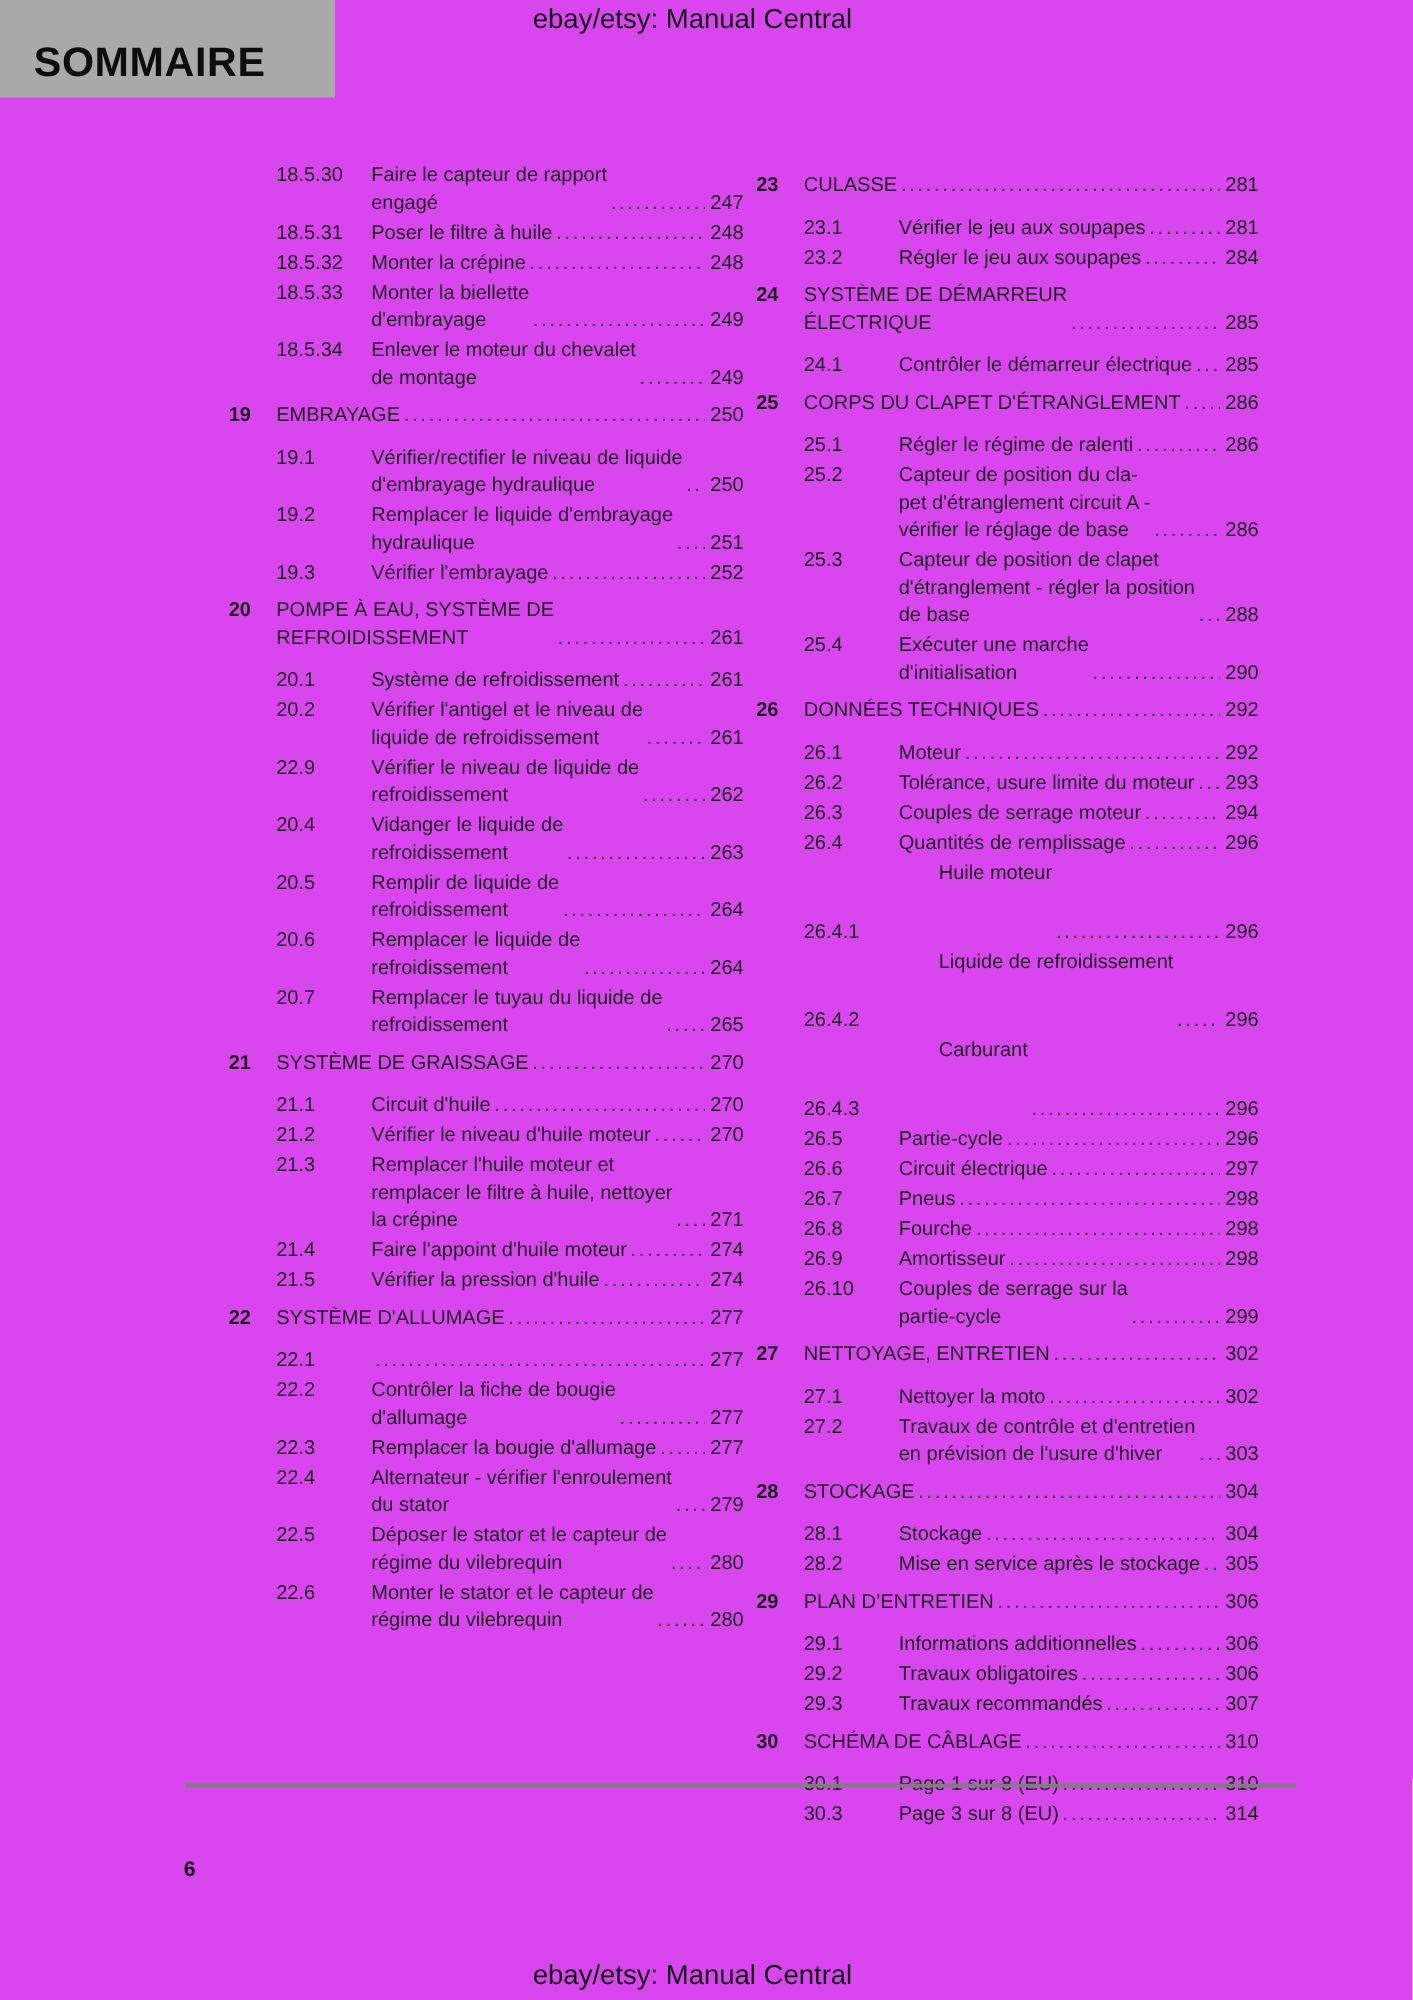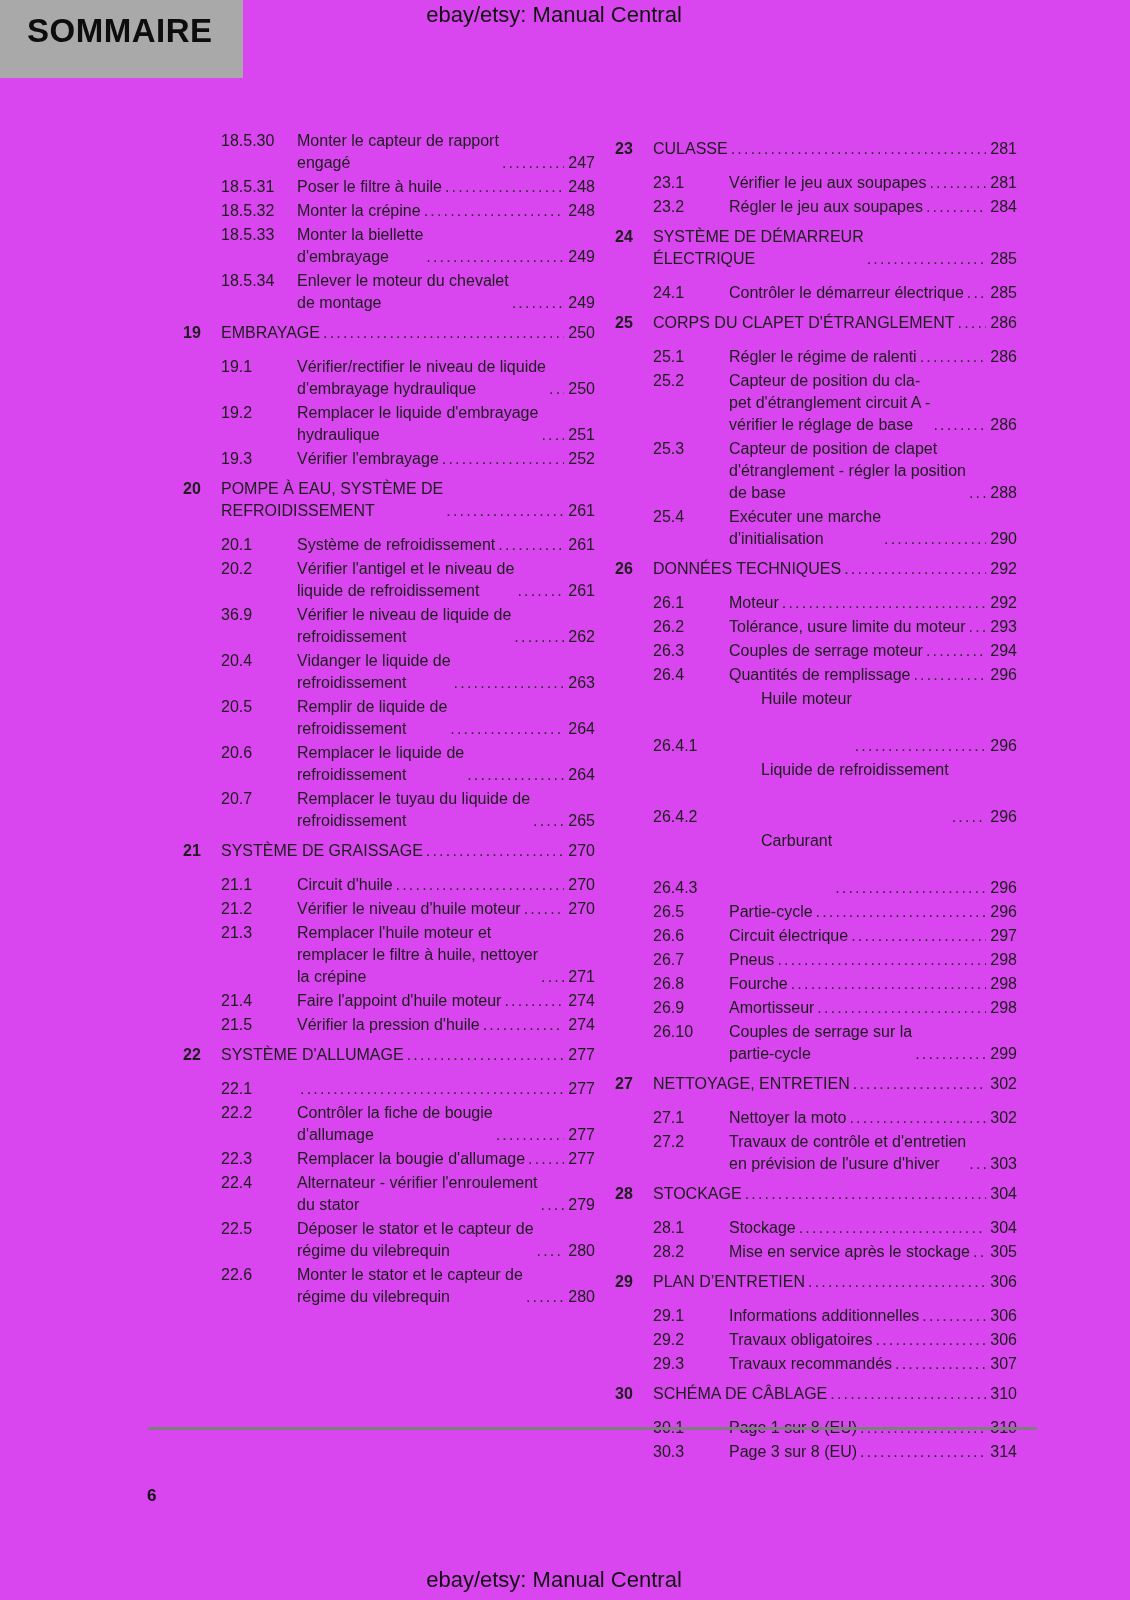--- a/index.html
+++ b/index.html
@@ -5,26 +5,26 @@
   html,body { margin:0; padding:0; background:#ffffff; }
   .page {
     position:relative; width:1130px; height:1600px; background:#d946ef;
     font-family:"Liberation Sans", sans-serif; color:#1d1d1d; overflow:hidden;
   }
   .header-title {
     position:absolute; top:2px; left:0; right:22px; text-align:center;
     font-size:22px; color:#111;
   }
   .sommaire-box {
-    position:absolute; top:0; left:0; width:243px; height:78px;
+    position:absolute; top:0; left:0; width:268px; height:78px;
     background:#a9a9a9; box-sizing:border-box;
-    display:flex; padding:12px 0 9px 27px;
+    display:flex; align-items:flex-end; padding:12px 0 9px 27px;
     font-size:33px; font-weight:bold; color:#0d0d0d; letter-spacing:0.5px;
   }
-  .toc { position:absolute; top:130px; left:183px; display:flex; gap:20px; }
+  .toc { position:absolute; top:130px; left:183px; display:flex; gap:10px; }
   .col-left  { width:412px; }
   .col-right { width:402px; }
   .entry { display:flex; font-size:16px; line-height:22px; margin-bottom:2px; }
   .entry .num { flex:none; }
   .ch  { margin-top:8px; margin-bottom:12px; }
   .ch .num { width:38px;font-weight:bold; }
   .sub { padding-left:38px; }
   .sub .num { width:76px; }
   .subsub { padding-left:38px; }
   .subsub .num { width:108px;margin-top:47px; }
@@ -59,21 +59,21 @@
 
   <div class="sommaire-box">
     <span>SOMMAIRE</span>
   </div>
 
   <div class="toc">
     <div class="col-left" id="col-left">
         <div class="entry sub">
           <span class="num">18.5.30</span>
           <span class="body">
-            <span class="title">Monter le capteur de rapport
+            <span class="title">Faire le capteur de rapport
 engagé</span>
             <span class="leader"></span>
             <span class="page-ref">247</span>
           </span>
         </div>
         <div class="entry sub">
           <span class="num">18.5.31</span>
           <span class="body">
             <span class="title">Poser le filtre à huile</span>
             <span class="leader"></span>
@@ -160,21 +160,21 @@
         <div class="entry sub">
           <span class="num">20.2</span>
           <span class="body">
             <span class="title">Vérifier l'antigel et le niveau de
 liquide de refroidissement</span>
             <span class="leader"></span>
             <span class="page-ref">261</span>
           </span>
         </div>
         <div class="entry sub">
-          <span class="num">36.9</span>
+          <span class="num">22.9</span>
           <span class="body">
             <span class="title">Vérifier le niveau de liquide de
 refroidissement</span>
             <span class="leader"></span>
             <span class="page-ref">262</span>
           </span>
         </div>
         <div class="entry sub">
           <span class="num">20.4</span>
           <span class="body">

